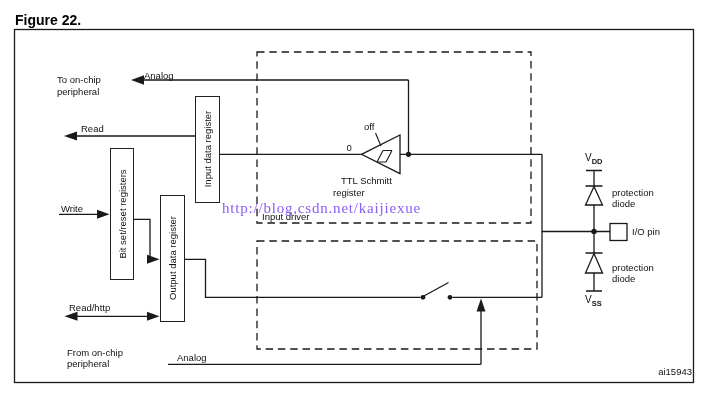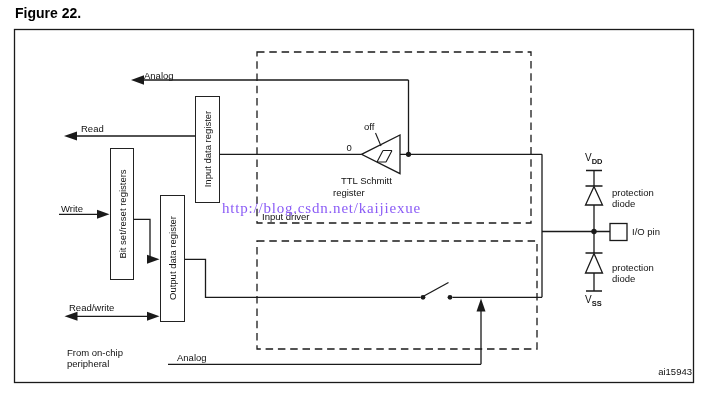--- a/index.html
+++ b/index.html
@@ -1,20 +1,20 @@
 <!DOCTYPE html>
 <html><head>
 <meta charset="utf-8">
 <style>
   html,body{margin:0;padding:0;background:#fff;}
   #page{position:relative;width:728px;height:401px;background:#fff;
         font-family:"Liberation Sans",sans-serif;color:#000;overflow:hidden;}
   .lbl{position:absolute;font-size:9.5px;line-height:1.25;color:#111;white-space:nowrap;}
   .wrap{white-space:normal;}
-  .title-label{position:absolute;font-size:14px;font-weight:bold;color:#000;white-space:nowrap;}
+  .title-label{position:absolute;font-size:14px;font-weight:bold;color:#000;white-space:nowrap;margin-top:7px;}
   .regbox{position:absolute;background:#fff;border:1.4px solid #222;box-sizing:border-box;}
   .regbox .vtext{position:absolute;left:50%;top:50%;transform:translate(-50%,-50%) rotate(-90deg);
         transform-origin:center;font-size:9.5px;white-space:nowrap;color:#111;}
   #watermark{position:absolute;left:222px;top:200px;font-family:Liberation Serif, serif;
         font-size:15px;letter-spacing:0.8px;color:#8b5cf6;white-space:nowrap;}
   #figure-id{position:absolute;left:640px;top:366px;width:52px;text-align:right;font-size:9.5px;color:#111;}
   svg{position:absolute;left:0;top:0;}
   sub{font-size:7.5px;font-weight:bold;}
 </style>
 </head>
@@ -86,24 +86,25 @@
   <div class="regbox" style="left:195px;top:95.5px;width:24.5px;height:107.5px;">
     <span class="vtext">Input data register</span>
   </div>
   <div class="regbox" style="left:109.5px;top:147.5px;width:24px;height:132.5px;">
     <span class="vtext">Bit set/reset registers</span>
   </div>
   <div class="regbox" style="left:160px;top:194.5px;width:24.5px;height:127.5px;">
     <span class="vtext">Output data register</span>
   </div>
 
+  <div class="lbl wrap" style="left:57px;top:74px;width:60px;">To on-chip peripheral</div>
   <div class="lbl" style="left:144px;top:69.5px;">Analog</div>
   <div class="lbl" style="left:81px;top:122.5px;">Read</div>
   <div class="lbl" style="left:61px;top:202.5px;">Write</div>
-  <div class="lbl" style="left:69px;top:301.5px;">Read/write</div>
+  <div class="lbl" style="left:69px;top:301.5px;">Read/http</div>
   <div class="lbl wrap" style="left:67px;top:346.5px;width:68px;">From on-chip peripheral</div>
   <div class="lbl" style="left:177px;top:351.5px;">Analog</div>
 
   <div class="lbl" style="left:364px;top:121px;">off</div>
   <div class="lbl" style="left:346.5px;top:141.5px;">0</div>
   <div class="lbl" style="left:341px;top:174.5px;">TTL Schmitt</div>
   <div class="lbl" style="left:333px;top:186.5px;">register</div>
   <div class="lbl" style="left:262px;top:210.5px;">Input driver</div>
 
   <div class="lbl" style="left:585px;top:151.5px;font-size:10px;"><span>V</span><sub>DD</sub></div>

